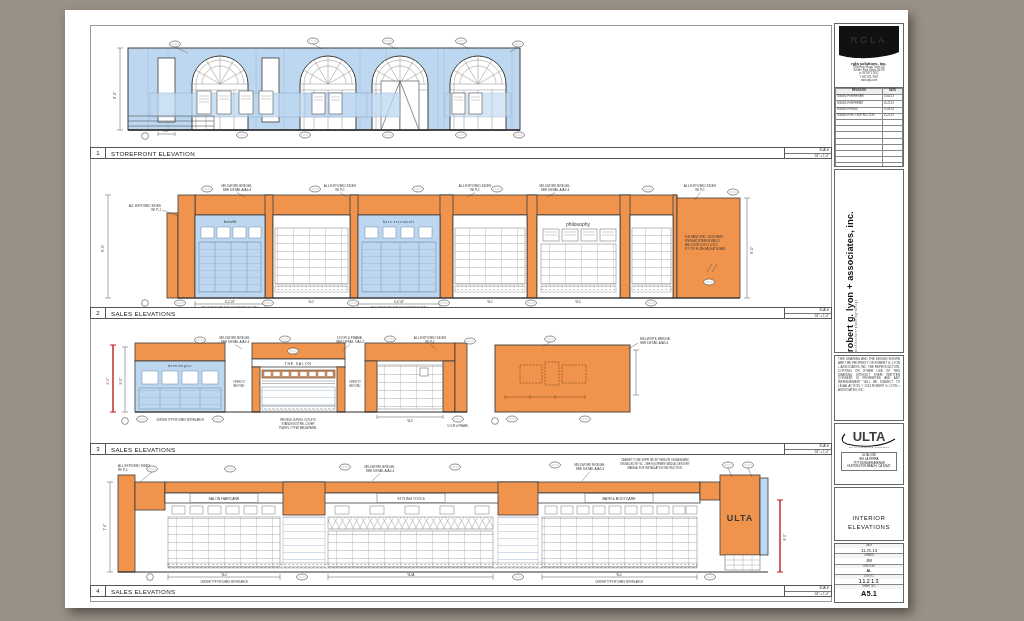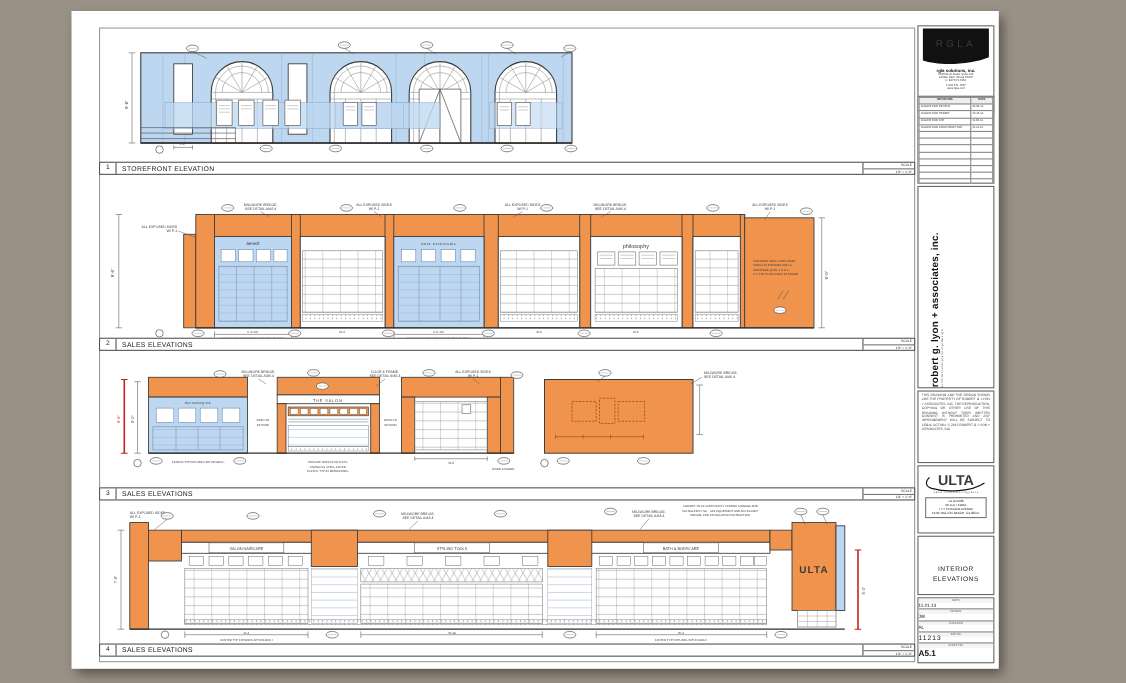--- a/index.html
+++ b/index.html
@@ -22,21 +22,21 @@
   .rgla-addr{font-size:2.6px;line-height:1.25;text-align:center;color:#333}
   .revtable{width:100%;border-collapse:collapse}
   .revtable td{border:0.5px solid #888;font-size:2.6px;color:#333;height:5.2px;padding:0 1px;line-height:1}
   .revtable .hd{background:#eee;font-weight:bold;text-align:center}
   .vertname{writing-mode:vertical-rl;transform:rotate(180deg);font-weight:bold;font-size:9px;letter-spacing:.2px;color:#111;white-space:nowrap}
   .verttag{writing-mode:vertical-rl;transform:rotate(180deg);font-size:2.6px;color:#444;white-space:nowrap;margin-top:2px}
   .disc{font-size:3px;line-height:1.3;color:#444;text-align:justify;padding:2px 3px}
   .ulta-store{font-size:2.8px;line-height:1.35;text-align:center;color:#222;border:0.5px solid #777;margin:2px 6px 0 6px;padding:1px}
   .sheettitle{font-size:6px;letter-spacing:.5px;text-align:center;color:#222;line-height:1.5}
   .info-label{font-size:2.6px;color:#555;text-align:center;border-top:0.5px solid #888;line-height:3.8px;background:#f4f4f4}
-  .info-val{font-size:4.2px;color:#111;line-height:5.5px}
+  .info-val{font-size:4.2px;color:#111;text-align:center;line-height:5.5px}
   .info-job{font-size:6px;letter-spacing:1px}
   .info-sheet{font-size:7.5px;font-weight:bold;line-height:9px}
 </style>
 </head>
 <body>
 
 <div class="stage">
 <div class="sheet">
   <div class="dwg-border"></div>
 

